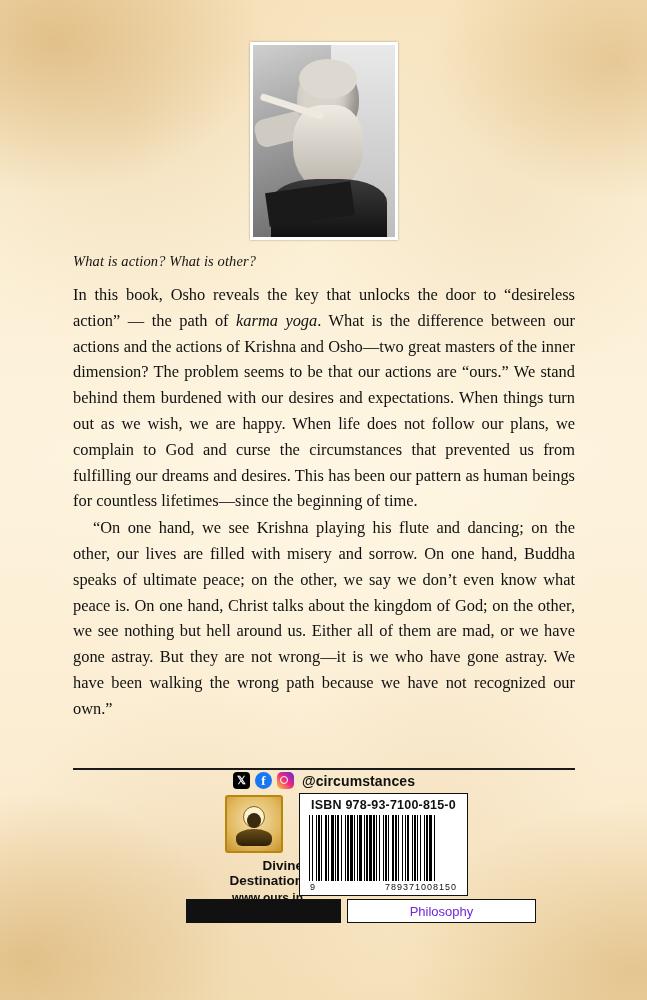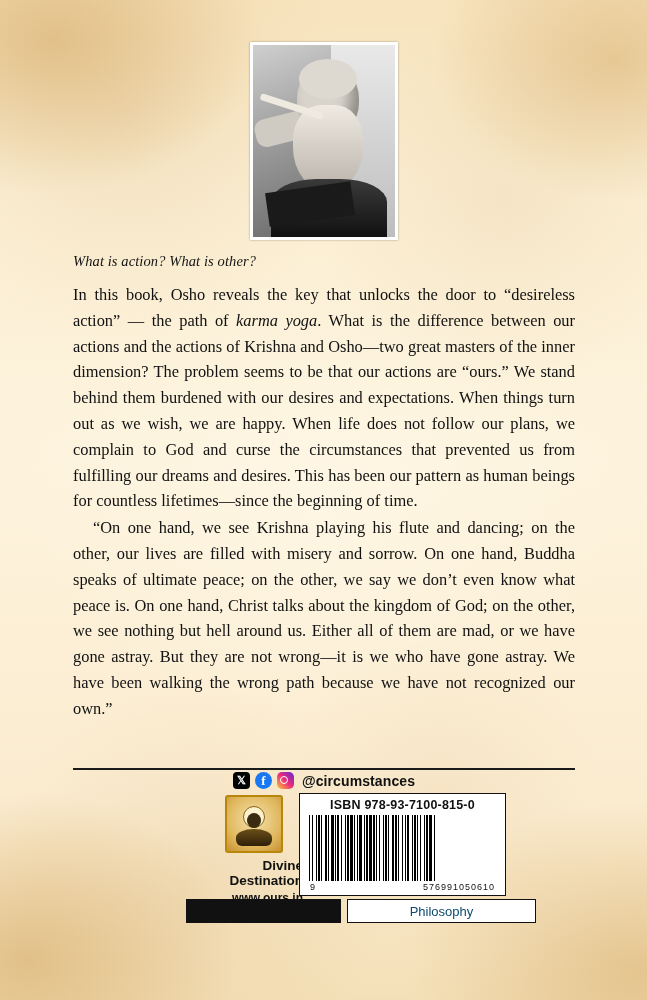--- a/index.html
+++ b/index.html
@@ -267,21 +267,21 @@
     font-size: 12px;
     color: #111;
     margin-top: 3px;
   }
 
   
   .barcode-box {
     position: absolute;
     left: 226px;
     top: 793px;
-    width: 207px;
+    width: 169px;
     background: #fff;
     border: 1.5px solid #111;
     box-sizing: border-box;
     padding: 4px 5px 3px 5px;
   }
   .isbn {
     font-family: "Liberation Sans", sans-serif;
     font-weight: bold;
     font-size: 12.5px;
     color: #111;
@@ -327,21 +327,21 @@
   .bar-cat {
     flex: 1;
     background: #fff;
     border: 1.5px solid #111;
     box-sizing: border-box;
     display: flex;
     align-items: center;
     justify-content: center;
     font-family: "Liberation Sans", sans-serif;
     font-size: 13px;
-    color: #0c4a6e;
+    color: #6d28d9;
   }
 </style>
 </head>
 <body>
 
 <div class="page">
   <div class="content">
 
     <div class="photo-wrap">
       <div class="photo">
@@ -464,21 +464,21 @@
           <span style="width: 1px; background: transparent;"></span>
           <span style="width: 2px;"></span>
           <span style="width: 1px; background: transparent;"></span>
           <span style="width: 3px;"></span>
           <span style="width: 2px; background: transparent;"></span>
           <span style="width: 1px;"></span>
           <span style="width: 1px; background: transparent;"></span>
         </div>
       <div class="barnum">
         <span>9</span>
-        <span>576991050610</span>
+        <span>789371008150</span>
       </div>
     </div>
 
     <div class="bottom-bars">
       <div class="bar-black"></div>
       <div class="bar-gap"></div>
       <div class="bar-cat">Philosophy</div>
     </div>
 
   </div>

